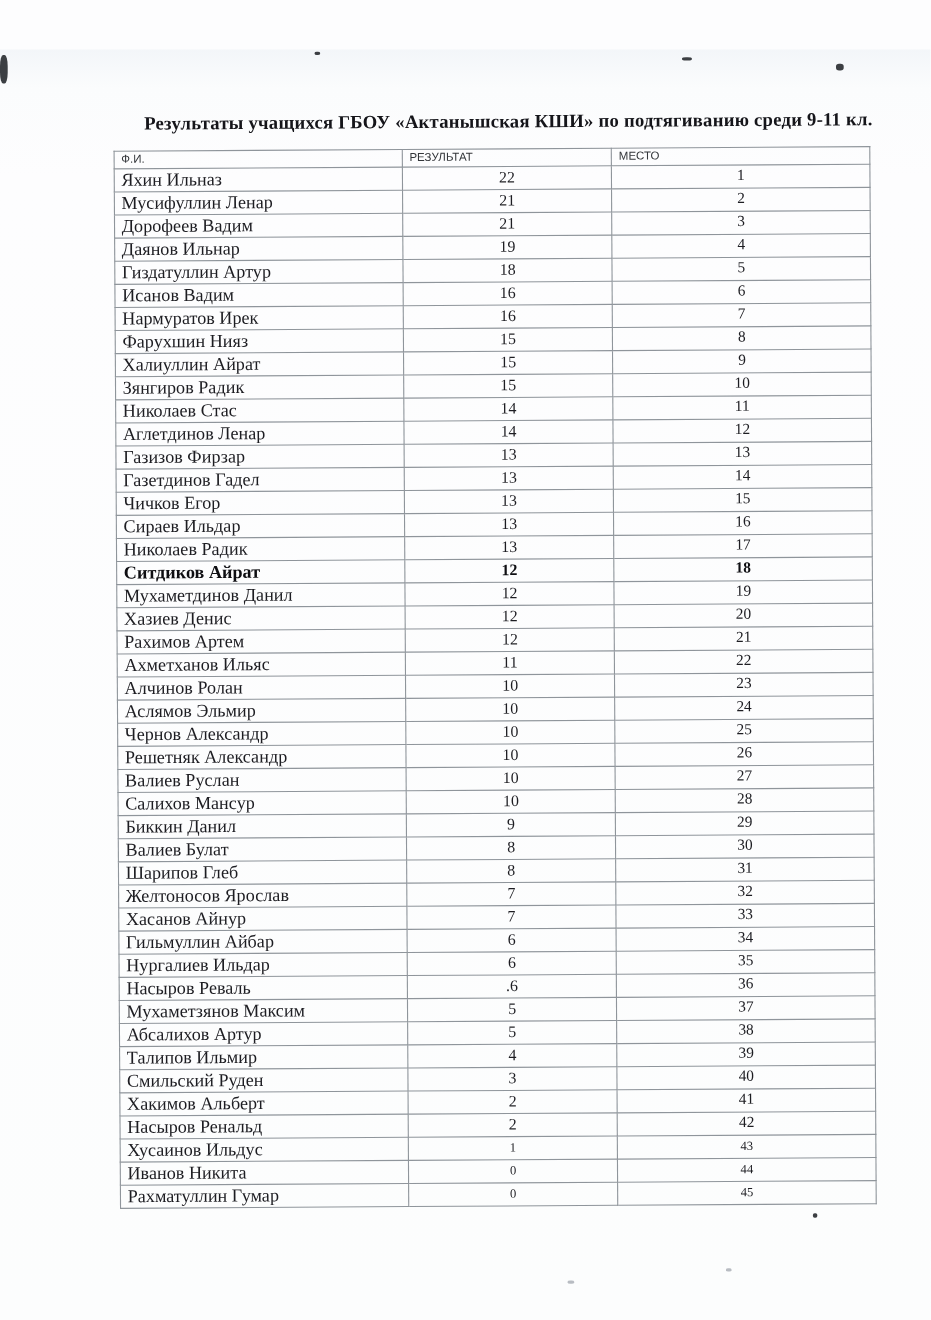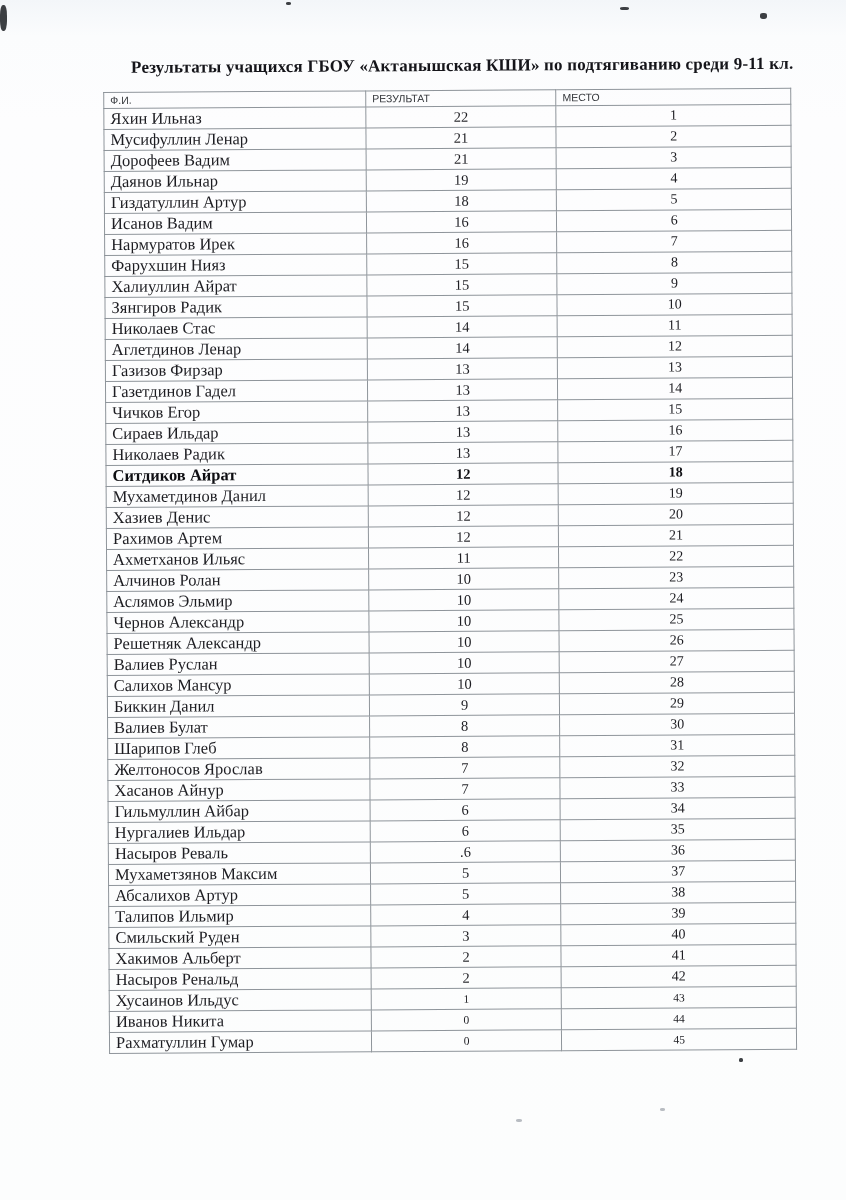--- a/index.html
+++ b/index.html
@@ -5,20 +5,21 @@
   html, body { margin: 0; padding: 0; }
   body {
     width: 846px; height: 1200px;
     position: relative; overflow: hidden;
     background: #fdfdfe;
     font-family: "Liberation Serif", serif;
   }
   .page {
     position: absolute; inset: 0;
     background: linear-gradient(180deg, #f3f6f9 0%, #fbfcfd 3%, #fdfdfe 10%, #fcfdfd 100%);
+    margin-top: 45px;
   }
   .content {
     position: absolute; left: 103px; top: 58px; width: 692px;
     transform: rotate(-0.35deg); transform-origin: top left;
   }
   .title {
     font-size: 17px; font-weight: bold; color: #15151a;
     margin: 0 0 14px 28px; letter-spacing: 0.2px; white-space: nowrap;
   }
   table.results {

